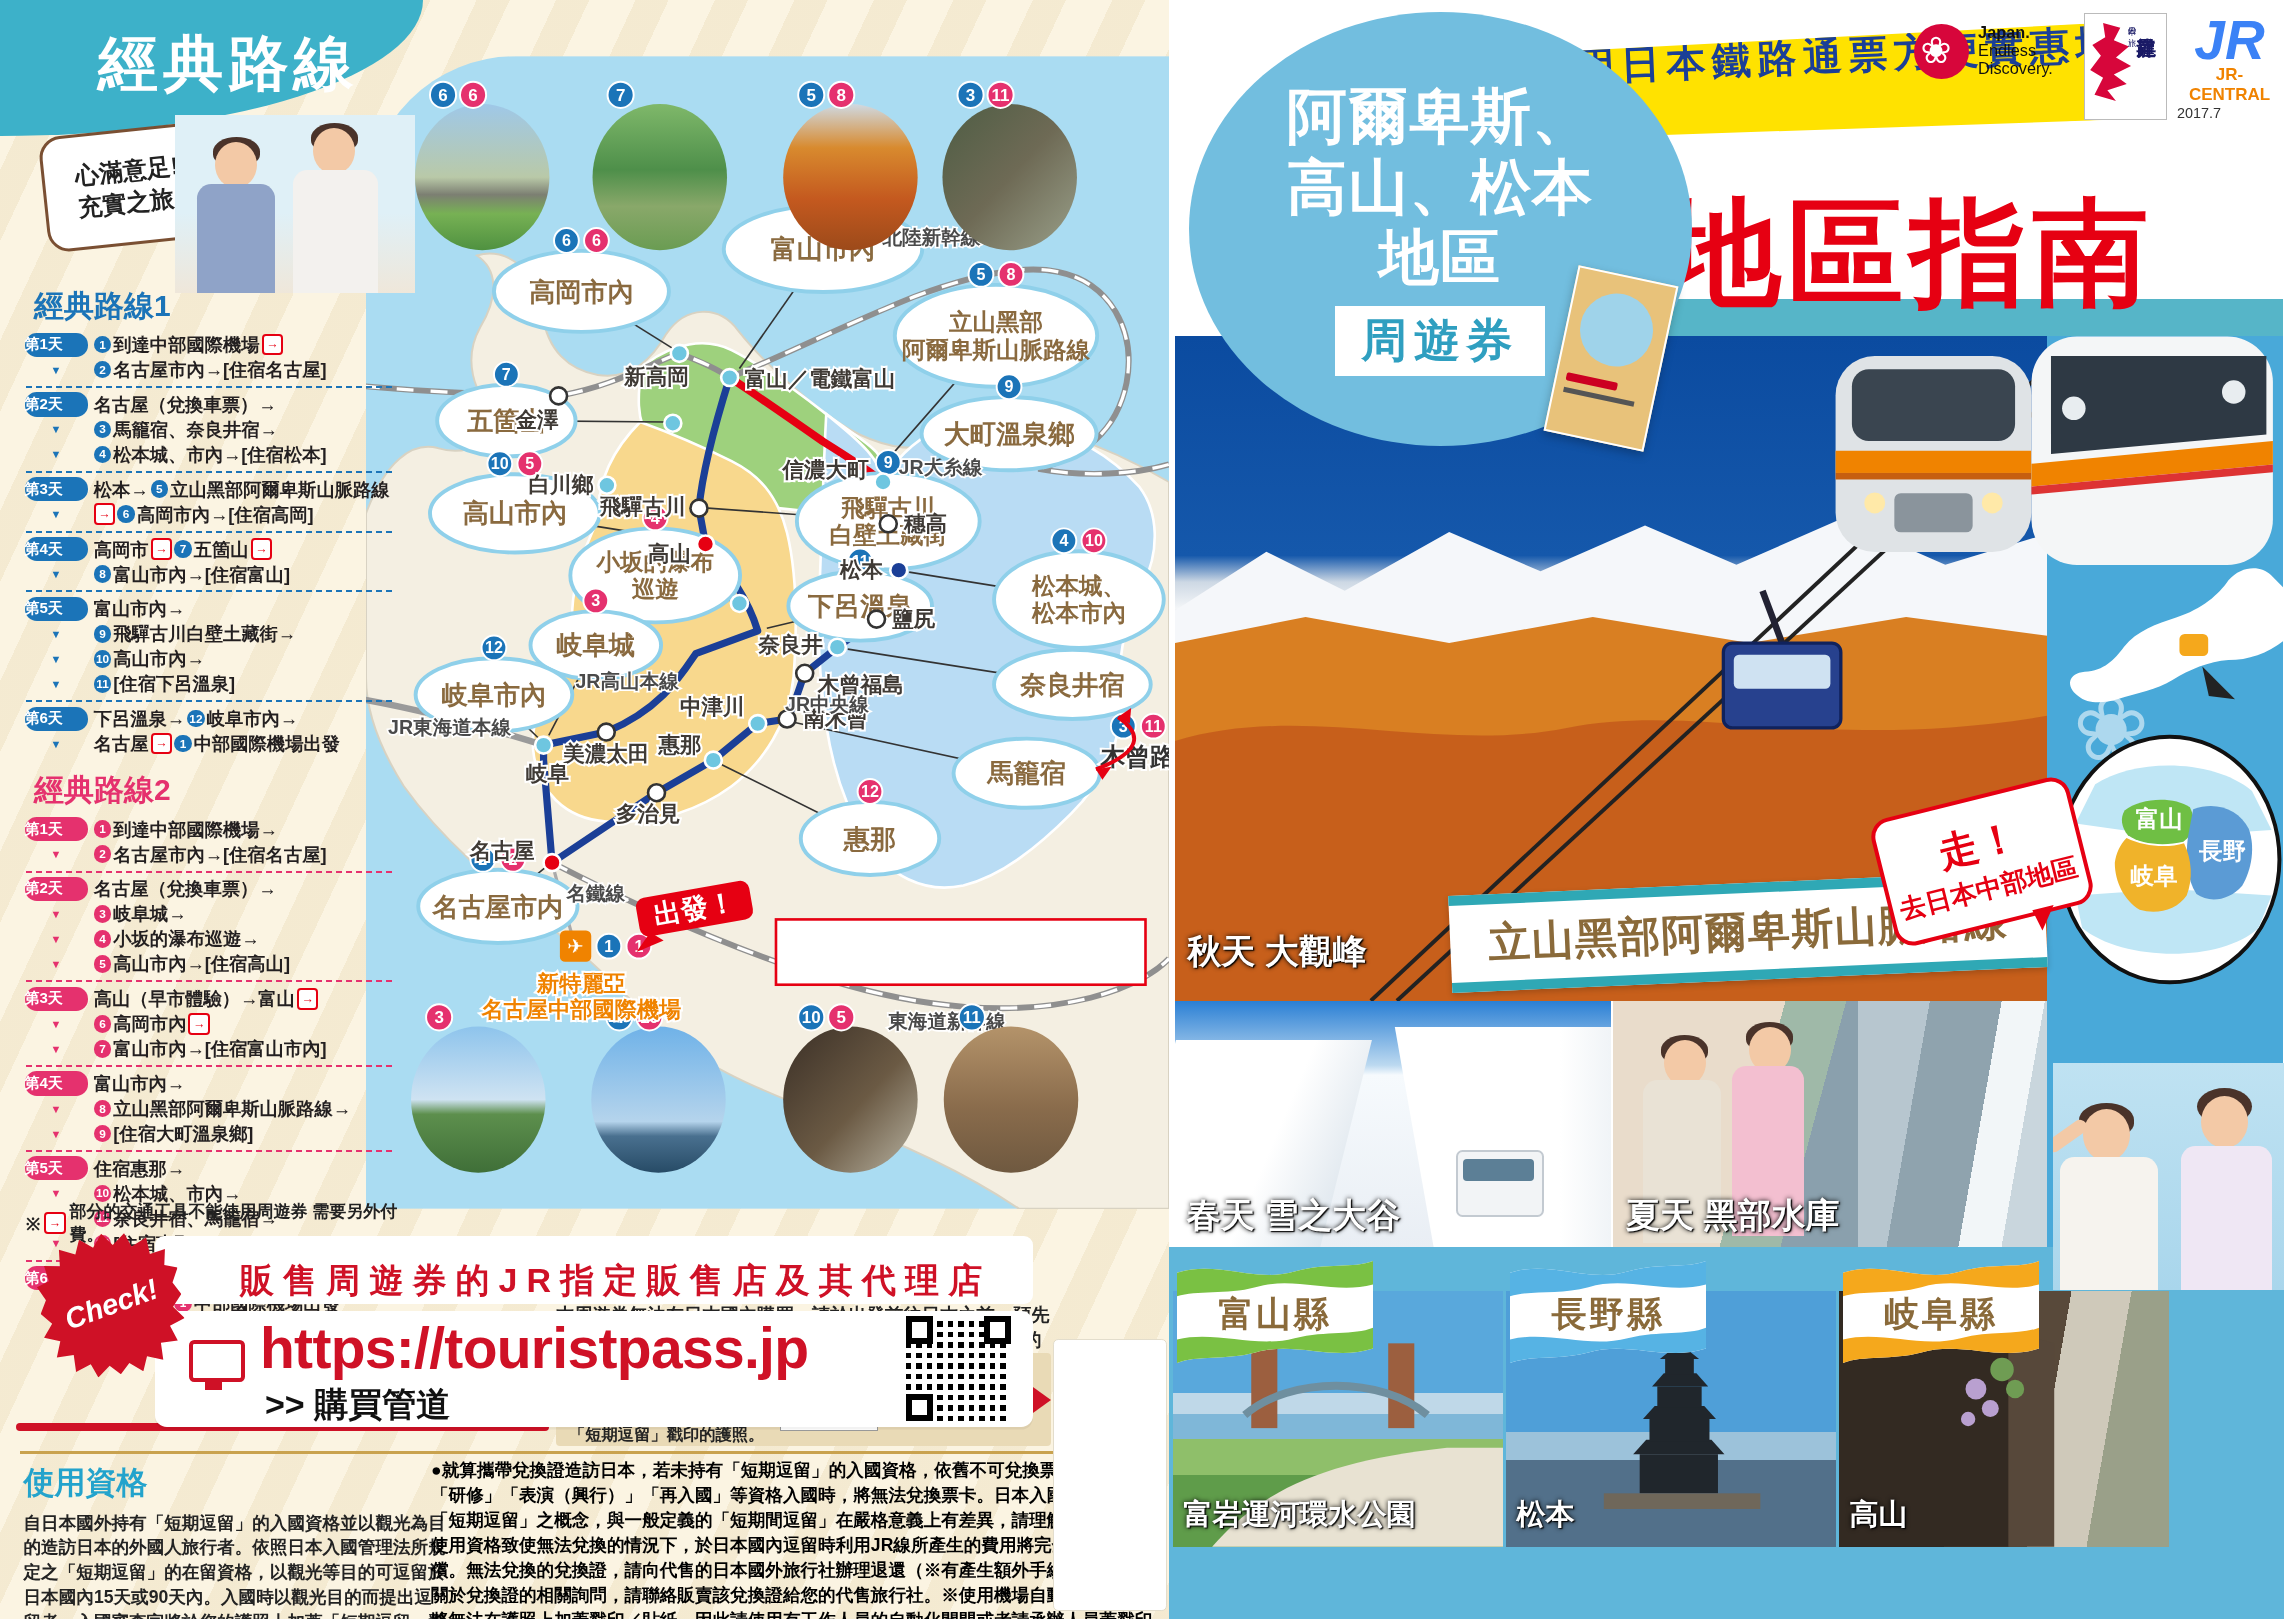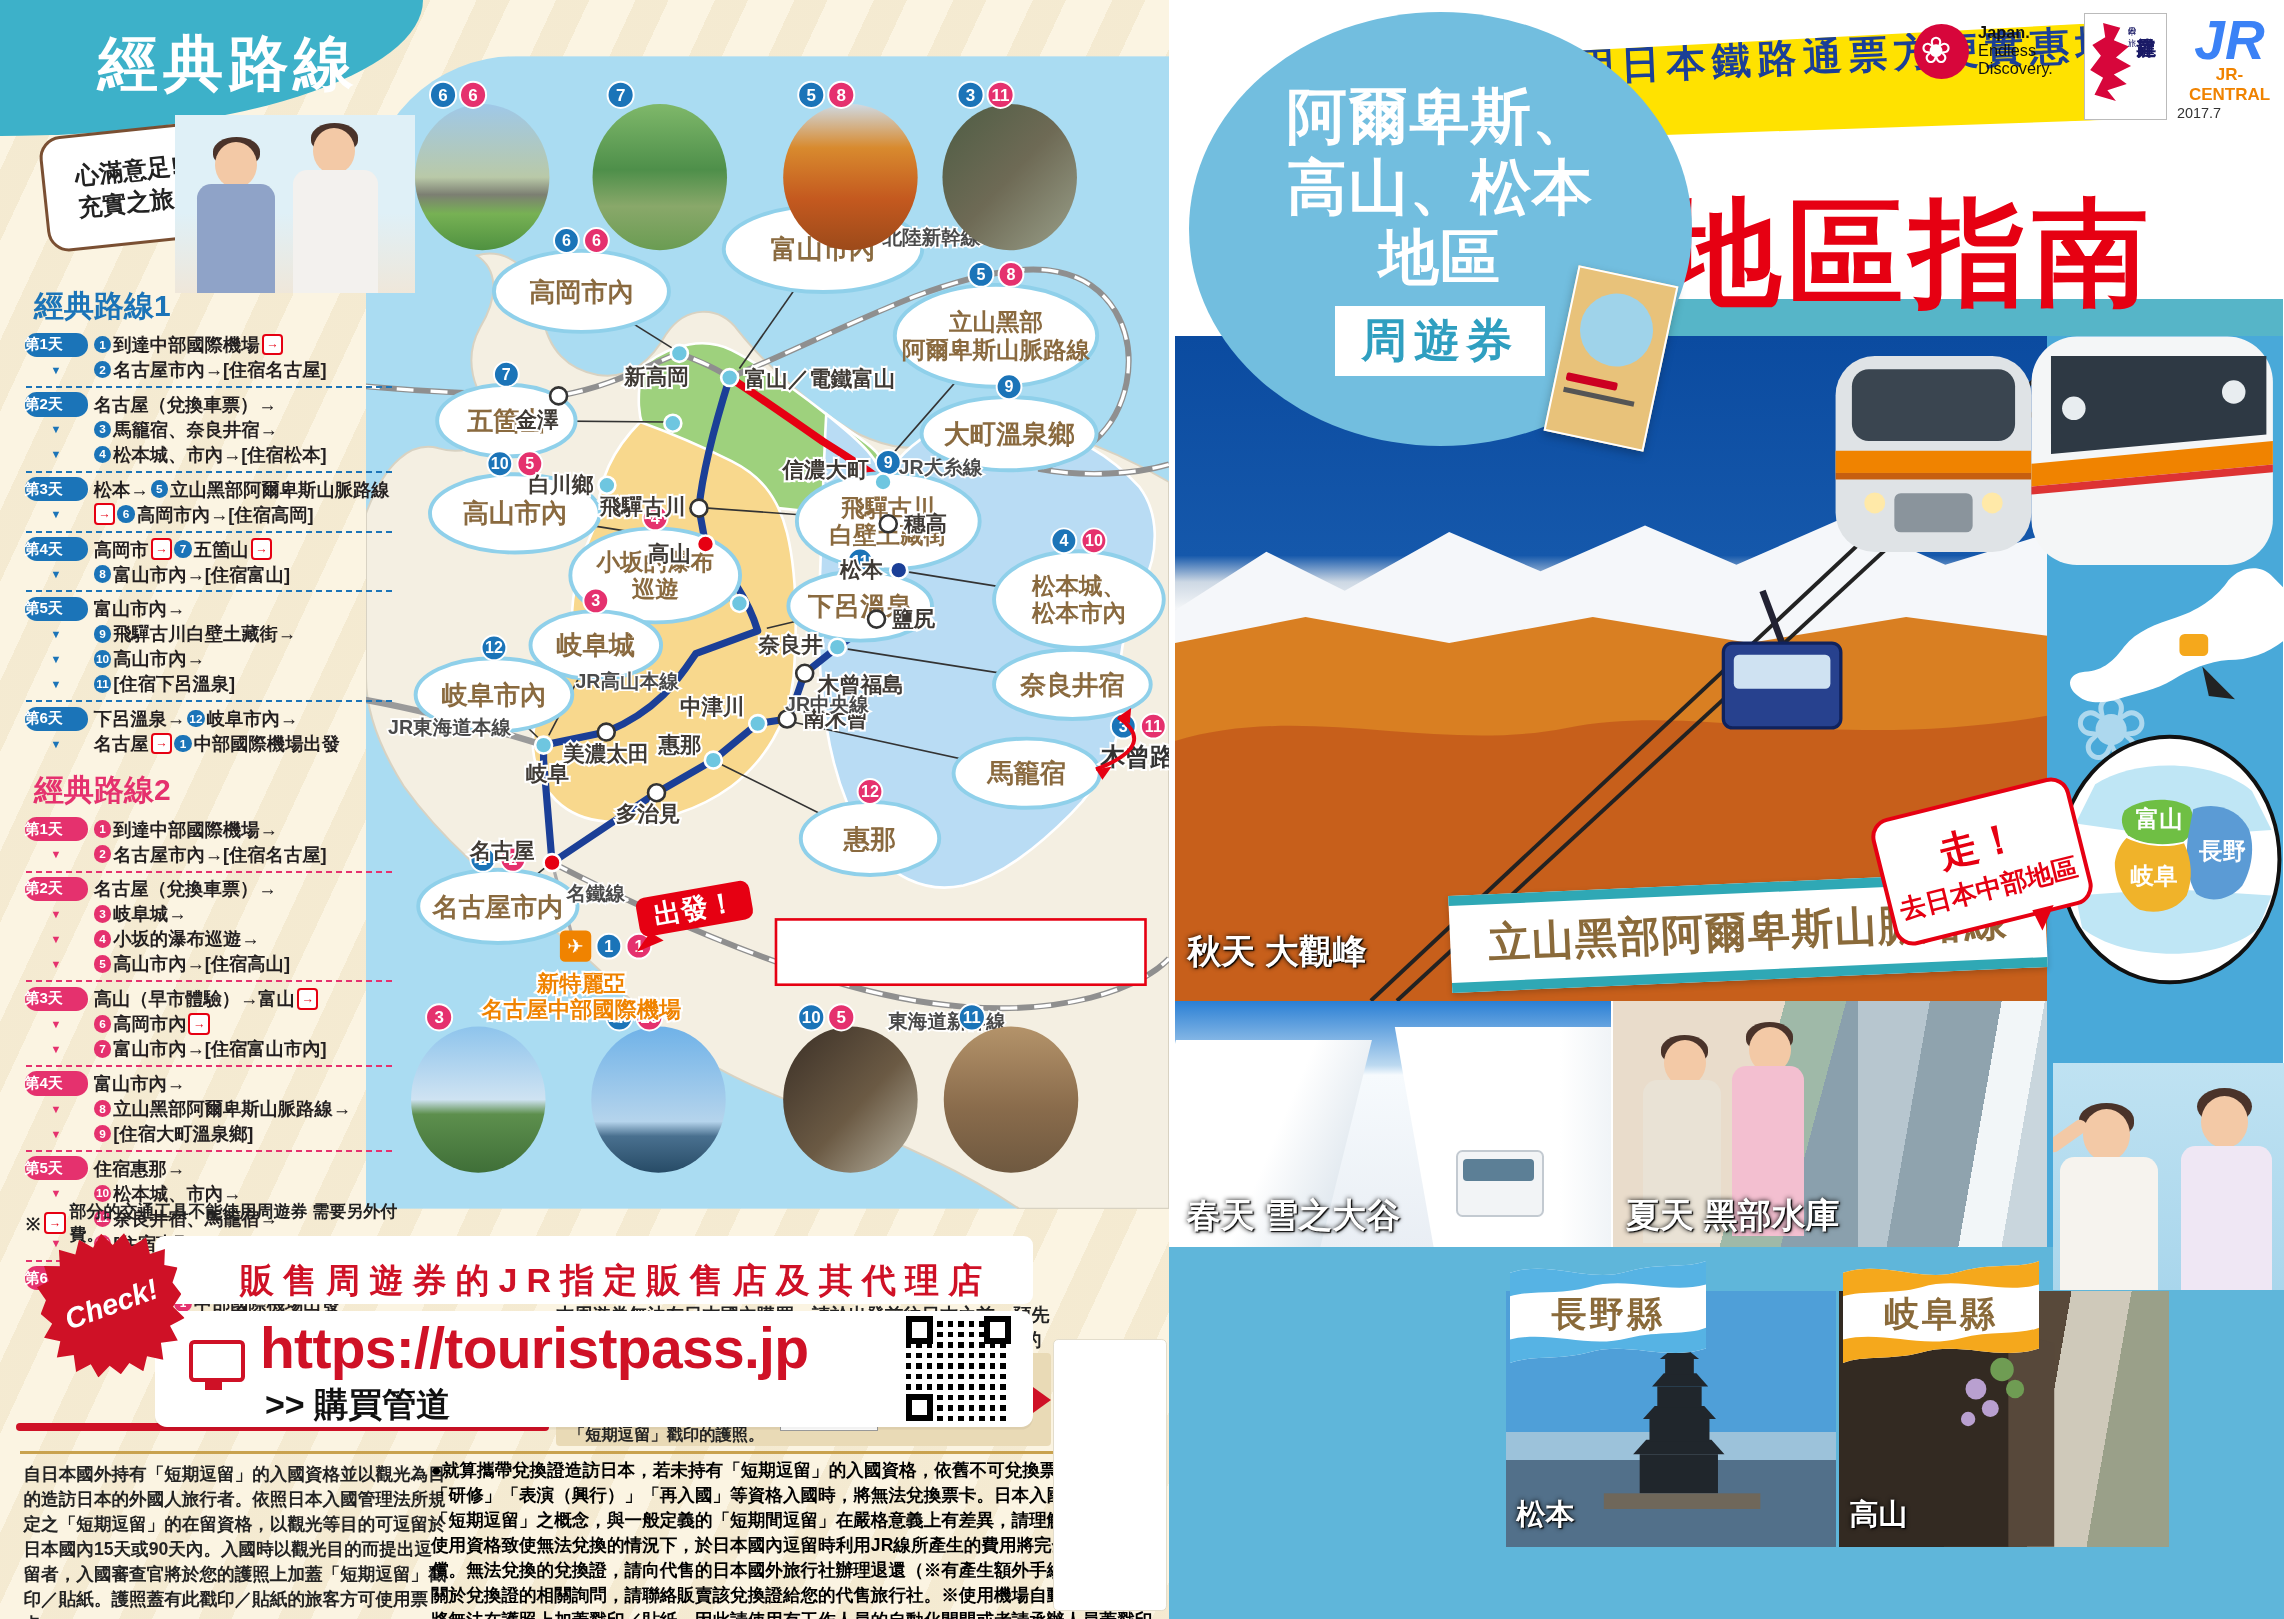--- a/index.html
+++ b/index.html
@@ -842,20 +842,21 @@
     <div class="qr abs">
         <i></i>
         <i></i>
         <i></i>
       </div>
   </div>
   <div id="red-rule" class="abs" actable="false"></div>
   <div id="gold-rule" class="abs"></div>
 
   <div id="eligibility" class="abs">
+    <div class="sec-h">使用資格</div>
     <p>自日本國外持有「短期逗留」的入國資格並以觀光為目的造訪日本的外國人旅行者。依照日本入國管理法所規定之「短期逗留」的在留資格，以觀光等目的可逗留於日本國內15天或90天內。入國時以觀光目的而提出逗留者，入國審查官將於您的護照上加蓋「短期逗留」戳印／貼紙。護照蓋有此戳印／貼紙的旅客方可使用票卡。</p>
   </div>
 
   <div id="notes" class="abs">
     <p>●就算攜帶兌換證造訪日本，若未持有「短期逗留」的入國資格，依舊不可兌換票卡。（因此以「研修」「表演（興行）」「再入國」等資格入國時，將無法兌換票卡。日本入國管理法的「短期逗留」之概念，與一般定義的「短期間逗留」在嚴格意義上有差異，請理解）因不符合使用資格致使無法兌換的情況下，於日本國內逗留時利用JR線所產生的費用將完全不給予補償。無法兌換的兌換證，請向代售的日本國外旅行社辦理退還（※有產生額外手續費的可能）關於兌換證的相關詢問，請聯絡販賣該兌換證給您的代售旅行社。※使用機場自動化閘門時，將無法在護照上加蓋戳印／貼紙。因此請使用有工作人員的自動化閘門或者請承辦人員蓋戳印／貼紙。</p>
   </div>
 
   <div id="purchase-sec" class="abs">
     <div class="sec-h">購買管道</div>
     <p>本周遊券無法在日本國內購買。請於出發前往日本之前，預先購買MCO( 兌換証 )。入境日本之後，再將兌換証換成正式的周遊券。</p>
@@ -1025,20 +1026,39 @@
       <div class="vs">日本の旅</div>
     </div>
     <div id="jrc" class="abs">
       <div class="jr">JR</div>
       <div class="nm">JR-CENTRAL</div>
       <div class="dt">2017.7</div>
     </div>
   </div>
 
   <div id="rp-bottom" class="abs">
+    <div class="pref-col" style="left:3.9px;">
+      <div class="pref-photo" style="background:linear-gradient(180deg,#59a8dc 0 40%,#bfd8e8 40% 48%,#7fb7d8 48% 58%,#8fbf6a 58% 72%,#5f9c4a 72%);">
+        <svg width="330" height="256" viewBox="0 0 506 392">
+          <rect x="120" y="80" width="40" height="130" fill="#9c5f3f"></rect>
+            <rect x="330" y="80" width="40" height="130" fill="#9c5f3f"></rect>
+          <path d="M 110,190 C 180,130 320,130 390,190" fill="none" stroke="#6f8f9f" stroke-width="12"></path>
+          <path d="M 60,392 C 140,300 240,260 420,240 L 506,240 L 506,392 Z" fill="#e8e2d2"></path>
+        </svg>
+      </div>
+      <div class="pref-flag">
+        <svg width="196" height="110" viewBox="0 0 300 168">
+          <path d="M 0,24 C 60,4 120,40 180,22 C 230,8 270,18 300,6 L 300,140 C 240,160 180,128 120,146 C 75,158 30,150 0,162 Z" fill="#ffffff" stroke="#7ac143" stroke-width="0"></path>
+          <path d="M 0,24 C 60,4 120,40 180,22 C 230,8 270,18 300,6 L 300,42 C 240,58 180,28 120,46 C 75,58 30,50 0,60 Z" fill="#7ac143"></path>
+          <path d="M 0,126 C 60,112 120,140 180,124 C 230,112 270,120 300,108 L 300,140 C 240,160 180,128 120,146 C 75,158 30,150 0,162 Z" fill="#7ac143"></path>
+        </svg>
+        <div class="fl">富山縣</div>
+      </div>
+      <div class="pref-cap photo-cap" style="font-size:29px;">富岩運河環水公園</div>
+    </div>
     <div class="pref-col" style="left:337px;">
       <div class="pref-photo" style="background:linear-gradient(180deg,#4f9fd8 0 55%,#9cc2da 55% 66%,#52708a 66%);">
         <svg width="330" height="256" viewBox="0 0 506 392">
           <g fill="#20262c">
             <rect x="205" y="250" width="120" height="60"></rect>
             <path d="M 195,250 L 335,250 L 315,228 L 215,228 Z"></path>
             <rect x="220" y="196" width="92" height="34"></rect>
             <path d="M 210,196 L 322,196 L 304,176 L 228,176 Z"></path>
             <rect x="232" y="146" width="68" height="32"></rect>
             <path d="M 224,146 L 310,146 L 292,126 L 242,126 Z"></path>

